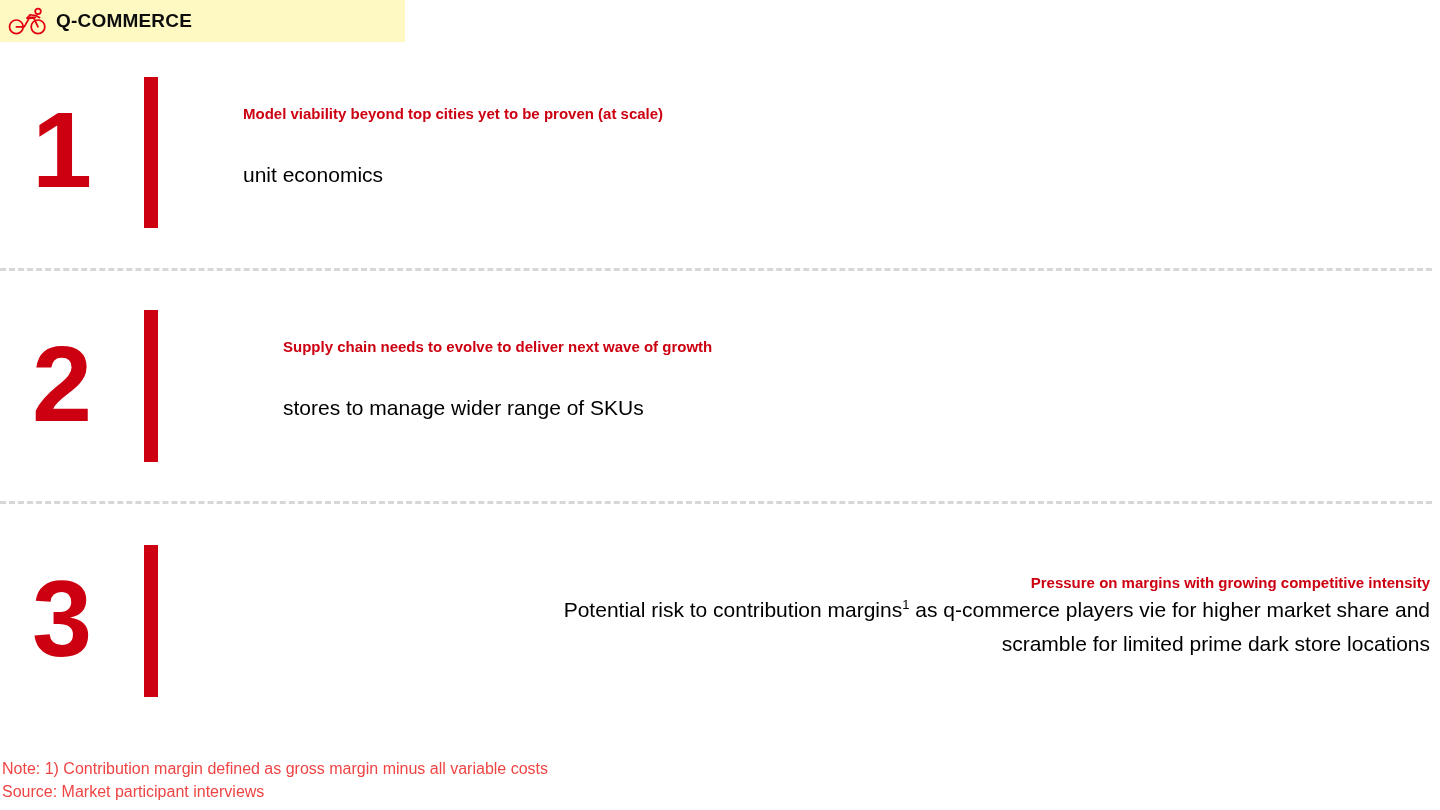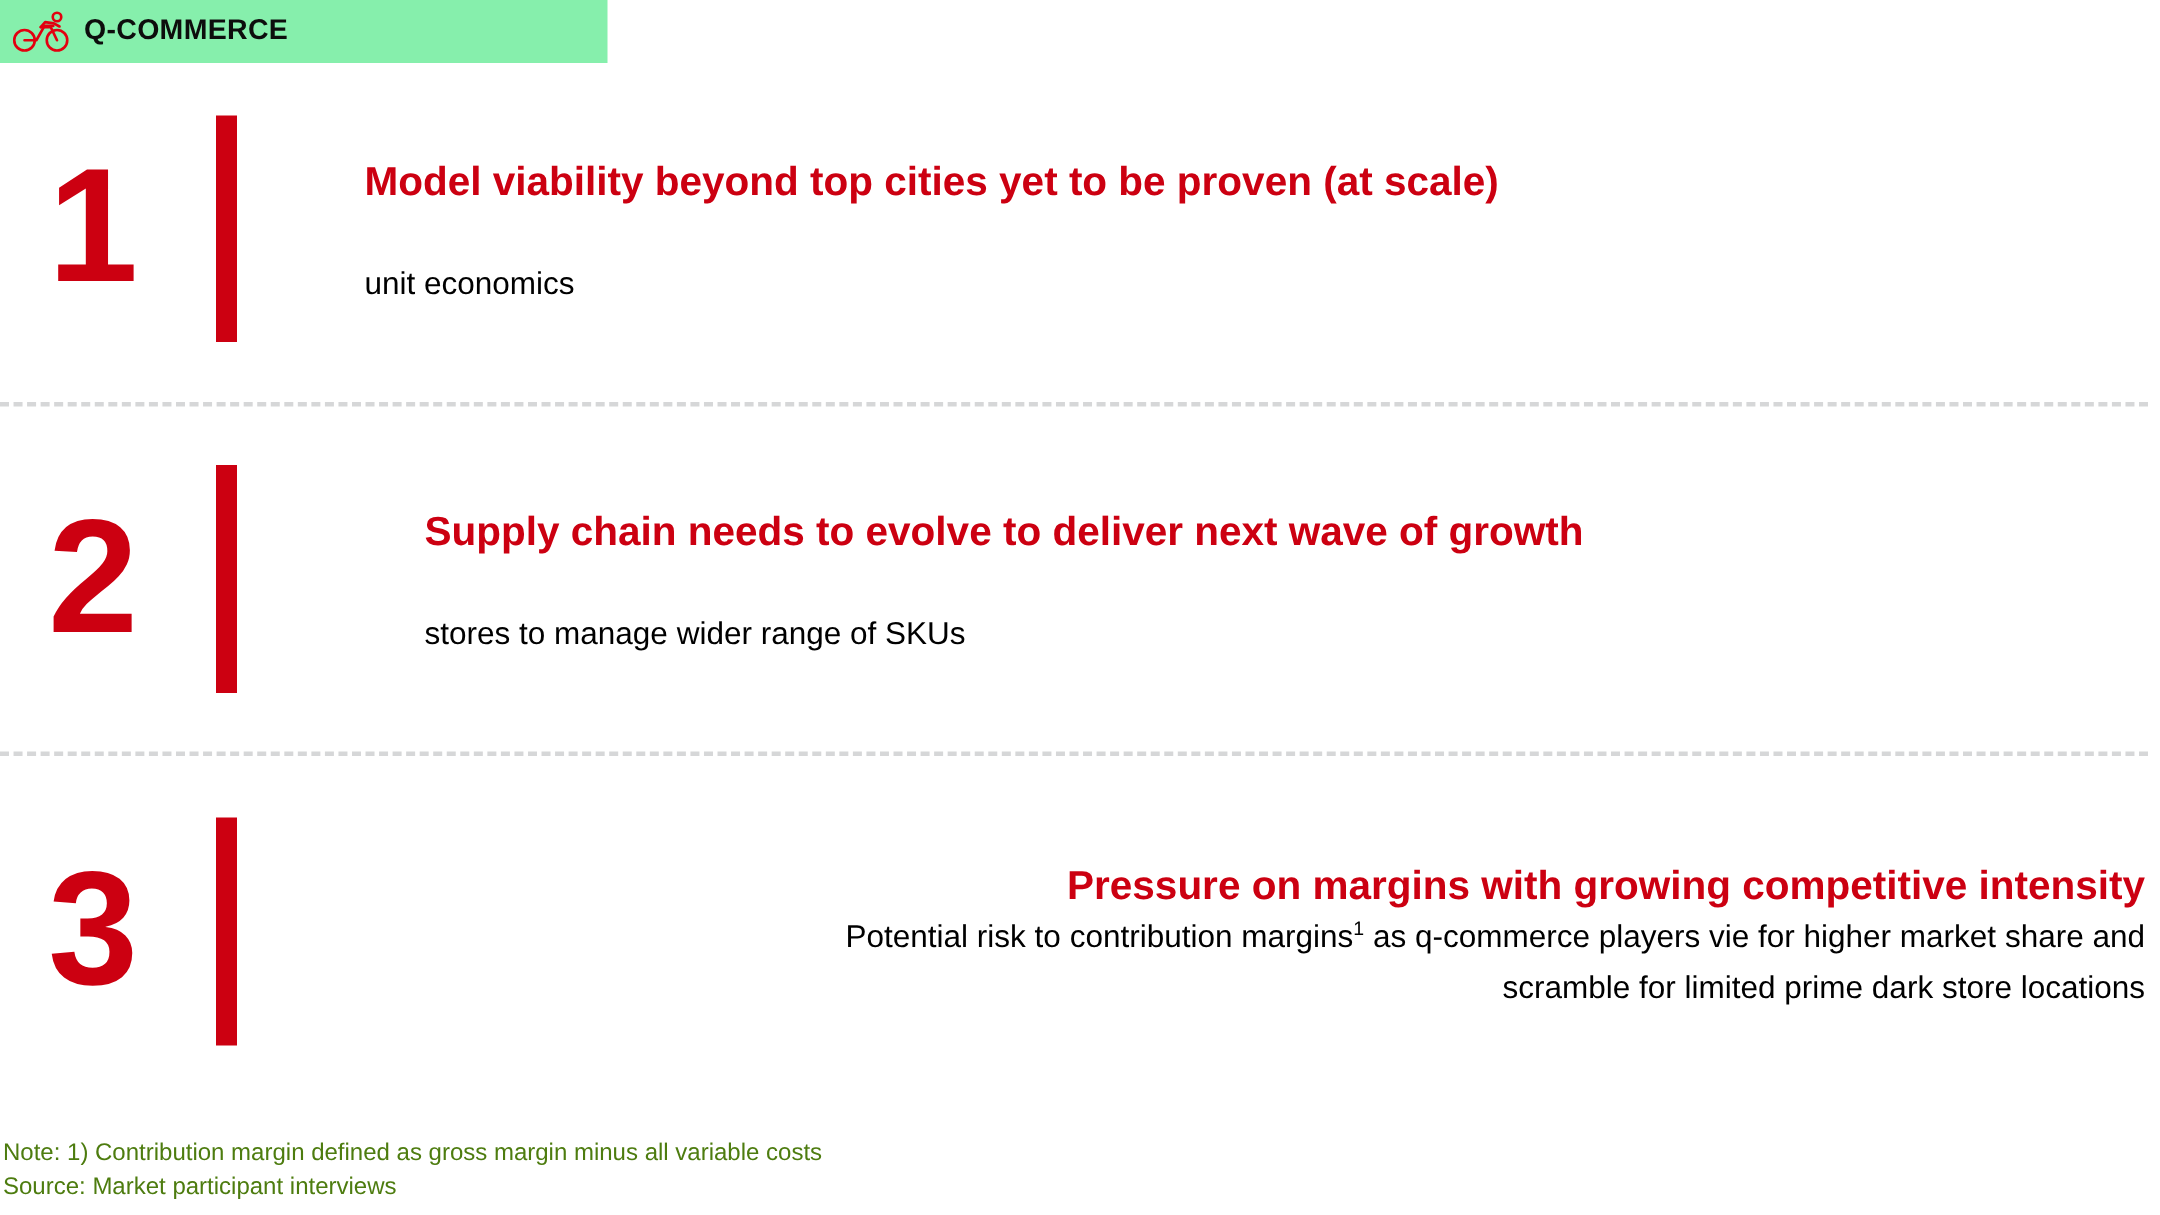--- a/index.html
+++ b/index.html
@@ -16,21 +16,21 @@
     position: relative;
   }
 
   
   .header-banner {
     position: absolute;
     left: 0;
     top: 0;
     width: 405px;
     height: 42px;
-    background: #86efac;
+    background: #fef9c3;
     display: flex;
     align-items: center;
     box-sizing: border-box;
     padding-left: 8px;
   }
   .bike-icon {
     width: 40px;
     height: 30px;
     flex: 0 0 auto;
     display: block;
@@ -66,21 +66,21 @@
     left: 144px;
     width: 14px;
     background: #cc0011;
   }
   .section-text {
     position: absolute;
     left: 243px;
     right: 10px;
   }
   .section-heading {
-    font-size: 27px;
+    font-size: 15px;
     font-weight: bold;
     color: #cc0011;
     line-height: 1.3;
     white-space: nowrap;
   }
   .section-body {
     font-size: 21px;
     font-weight: normal;
     color: #000000;
     line-height: 1.62;
@@ -122,21 +122,21 @@
 
   
   .footer {
     position: absolute;
     left: 2px;
     top: 758px;
   }
   .footer-line {
     font-size: 16px;
     line-height: 1.42;
-    color: #4d7c0f;
+    color: #ef4444;
     white-space: nowrap;
   }
 </style>
 </head>
 <body>
 
 <div class="header-banner">
   <svg class="bike-icon" viewBox="0 0 48 34">
     <circle cx="10" cy="24" r="8.2" fill="none" stroke="#e3000f" stroke-width="2.1"></circle>
     <circle cx="36" cy="24" r="8.2" fill="none" stroke="#e3000f" stroke-width="2.1"></circle>

